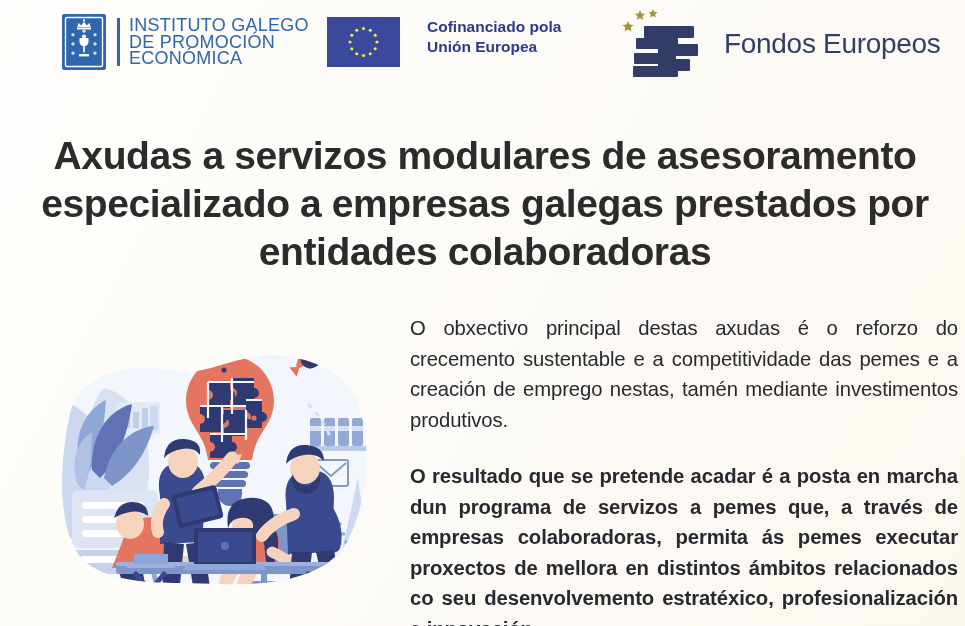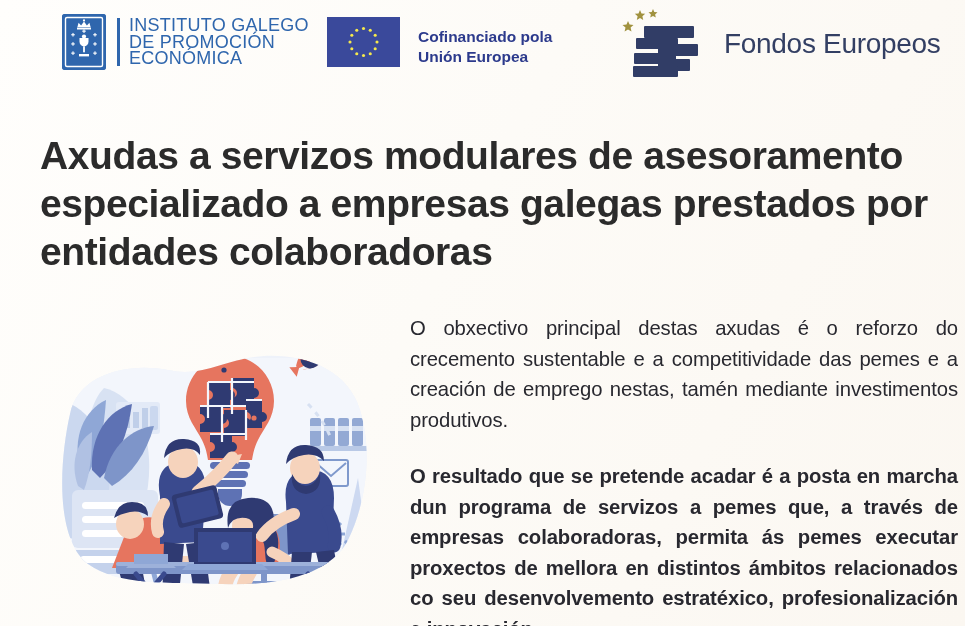--- a/index.html
+++ b/index.html
@@ -62,22 +62,22 @@
     letter-spacing: 0.25px;
     white-space: pre-line;
   }
 
   
   .eu {
     position: absolute;
     left: 327px;
     top: 17px;
     display: flex;
-    align-items: flex-end;
-    gap: 18px;
+    align-items: flex-start;
+    gap: 27px;
   }
   .eu-flag {
     width: 73px;
     height: 50px;
     background: #3a499b;
     position: relative;
     flex: none;
   }
   .eu-text {
     color: #2c3a8c;
@@ -110,21 +110,21 @@
     letter-spacing: -0.3px;
     white-space: nowrap;
   }
 
   
   .title {
     position: absolute;
     top: 106px;
     left: 40px;
     width: 890px;
-    text-align: left;
+    text-align: center;
     font-size: 39px;
     font-weight: bold;
     line-height: 48px;
     color: #2b2b2b;
     letter-spacing: -0.4px;
   }
 
   
   .body-col {
     position: absolute;

